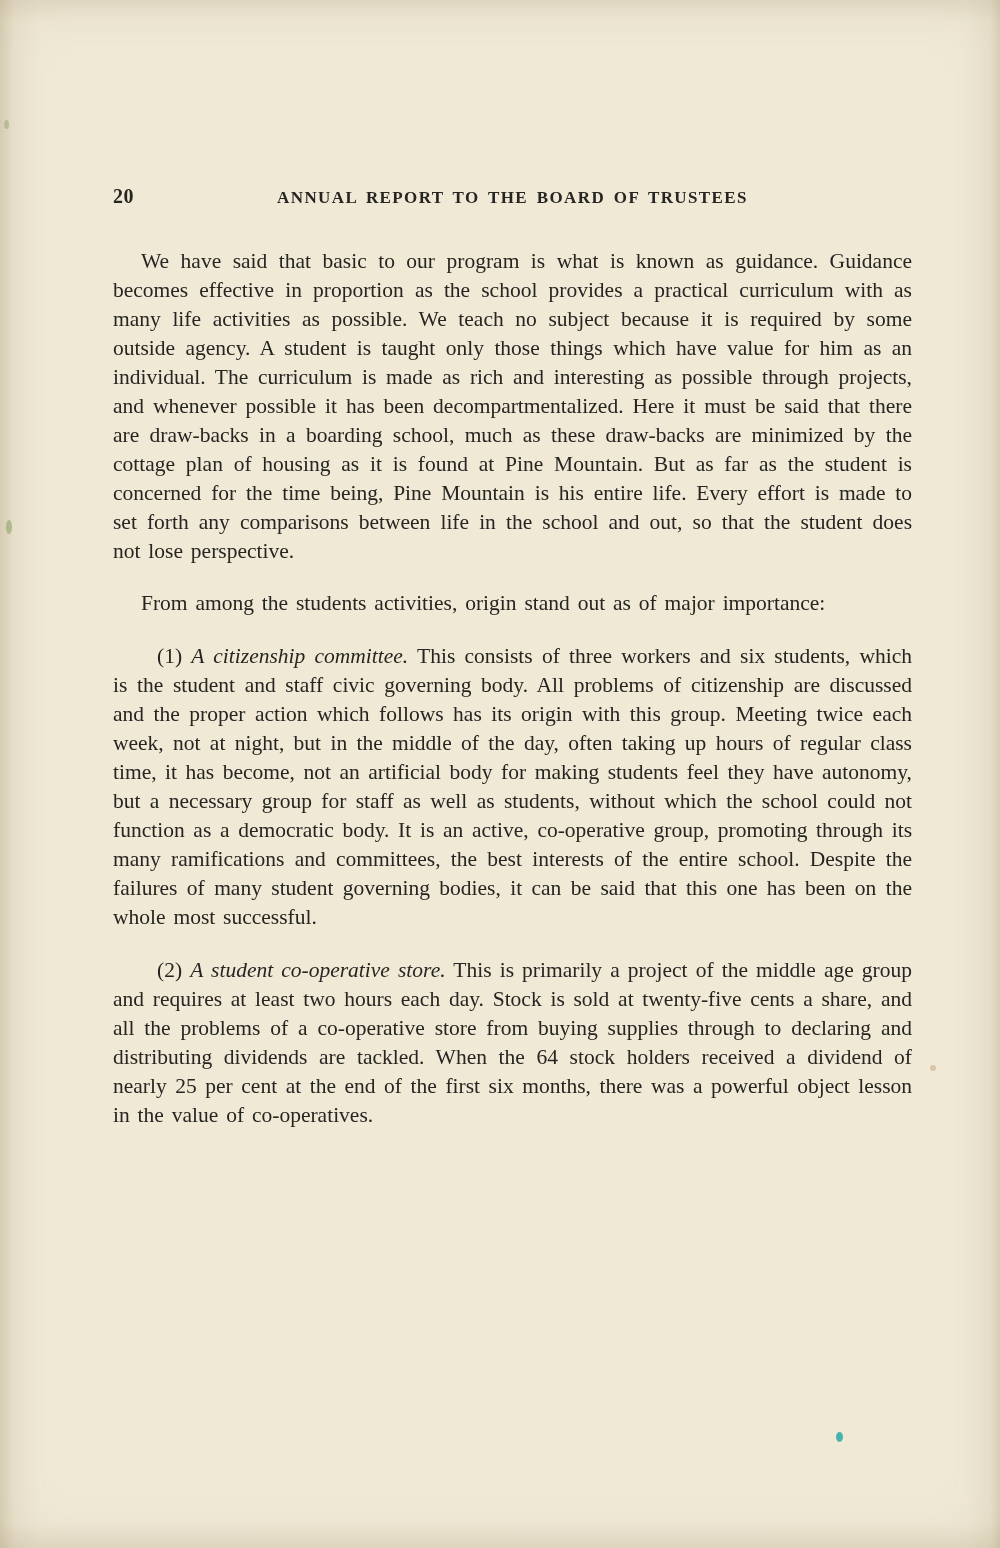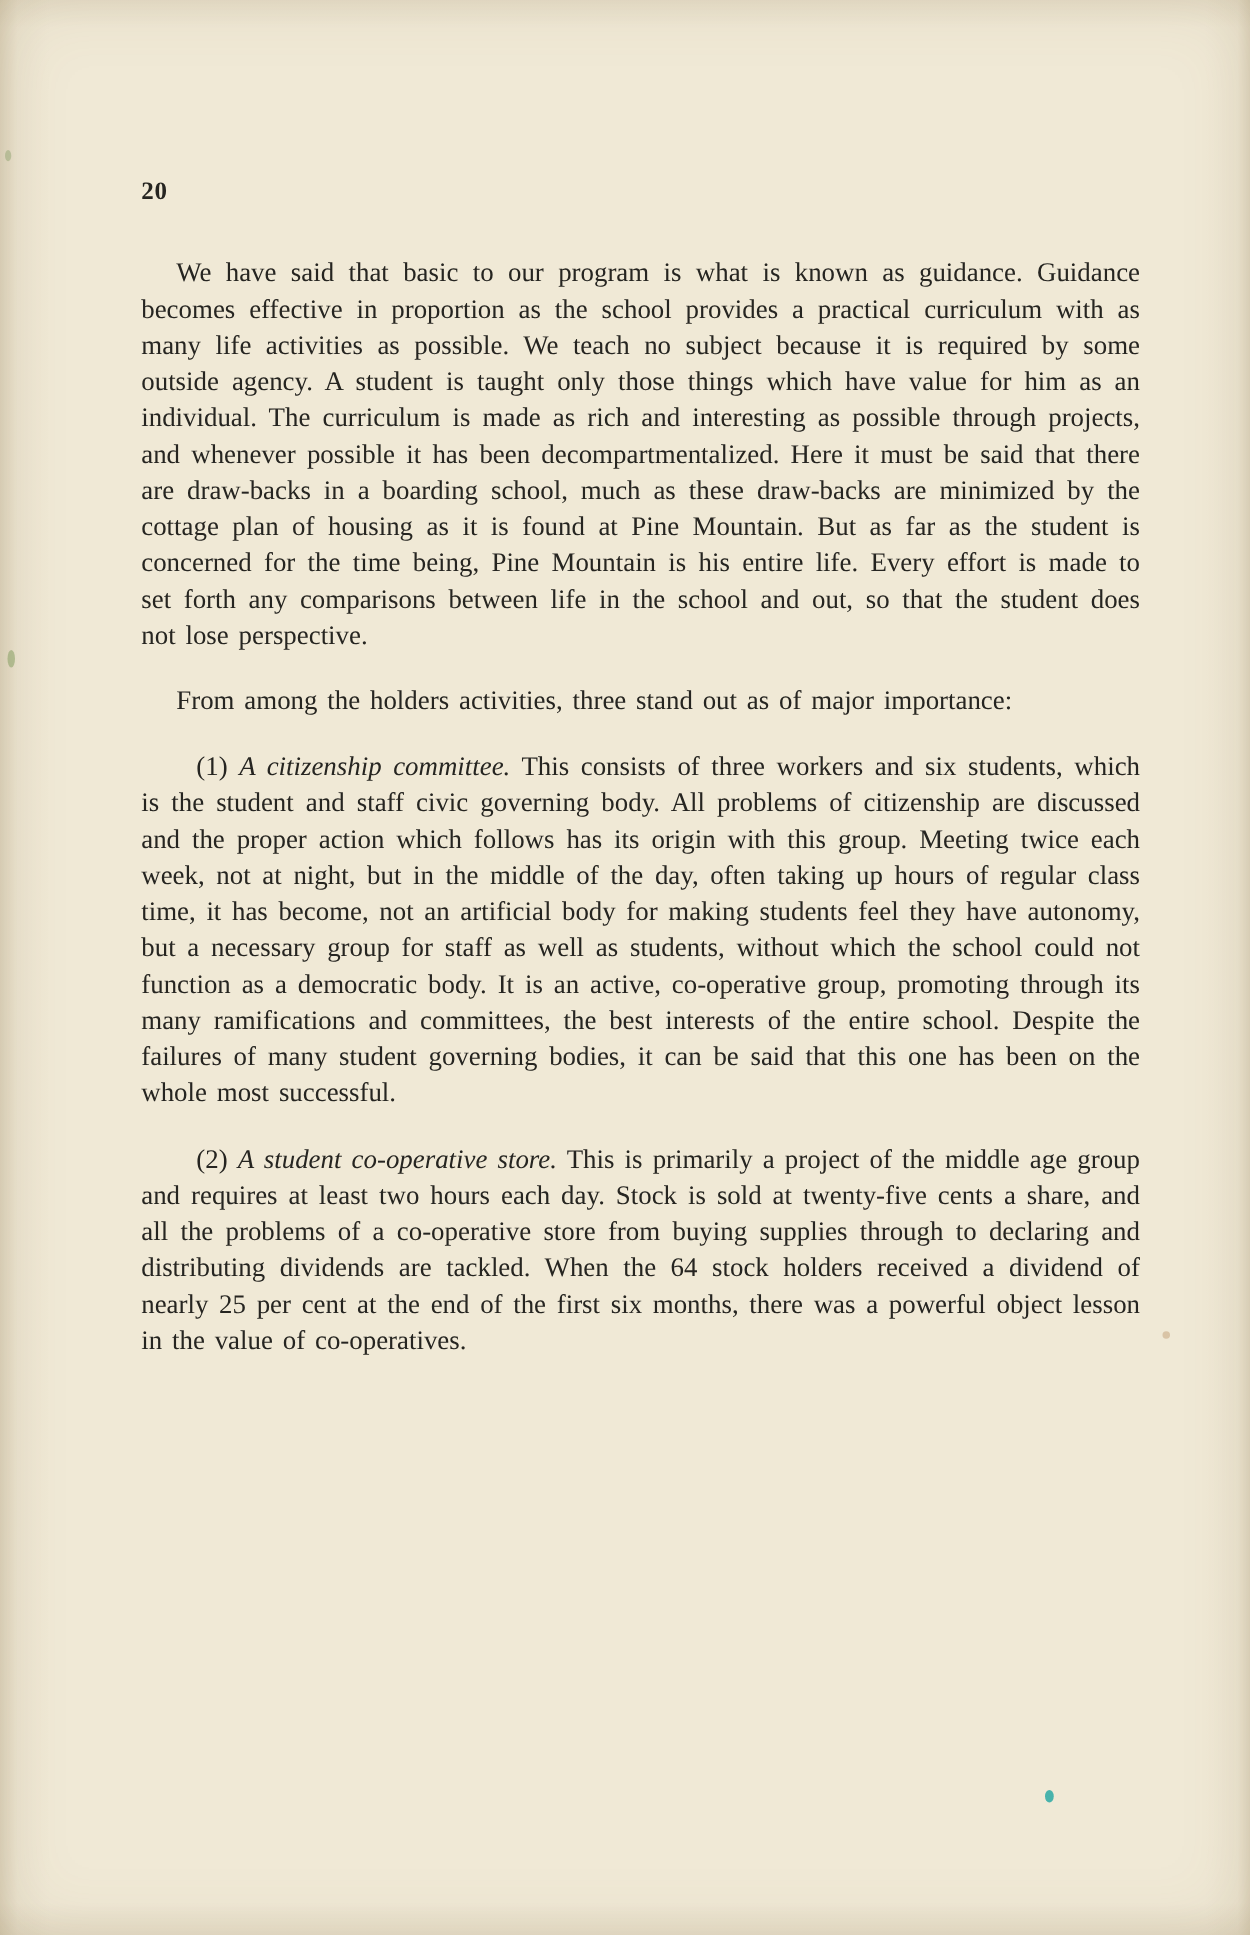--- a/index.html
+++ b/index.html
@@ -26,20 +26,21 @@
   .content {
     position: absolute;
     left: 113px;
     right: 88px;
     top: 142px;
   }
   .running-head {
     position: relative;
     height: 30px;
     margin-bottom: 32px;
+    margin-top: 43px;
   }
   .page-num {
     position: absolute;
     left: 0;
     top: 0;
     font-size: 20px;
     font-weight: bold;
     letter-spacing: 0.5px;
   }
   .head-title {
@@ -99,25 +100,26 @@
 
   <div class="artifact teal"></div>
   <div class="artifact green-edge"></div>
   <div class="artifact green-edge2"></div>
   <div class="artifact smudge"></div>
 
   <div class="content">
 
     <div class="running-head">
       <span class="page-num">20</span>
+      <div class="head-title">ANNUAL REPORT TO THE BOARD OF TRUSTEES</div>
     </div>
 
 
     <p class="para indent">We have said that basic to our program is what is known as guidance. Guidance becomes effective in proportion as the school provides a practical curriculum with as many life activities as possible. We teach no subject because it is required by some outside agency. A student is taught only those things which have value for him as an individual. The curriculum is made as rich and interesting as possible through projects, and whenever possible it has been decompartmentalized. Here it must be said that there are draw-backs in a boarding school, much as these draw-backs are minimized by the cottage plan of housing as it is found at Pine Mountain. But as far as the student is concerned for the time being, Pine Mountain is his entire life. Every effort is made to set forth any comparisons between life in the school and out, so that the student does not lose perspective.</p>
 
-    <p class="para indent">From among the holders activities, three stand out as of major importance:</p>
+    <p class="para indent">From among the students activities, origin stand out as of major importance:</p>
 
     <p class="para indent-big"><span>(1)</span> <span class="lead-italic">A citizenship committee.</span> <span>This consists of three workers and six students, which is the student and staff civic governing body. All problems of citizenship are discussed and the proper action which follows has its origin with this group. Meeting twice each week, not at night, but in the middle of the day, often taking up hours of regular class time, it has become, not an artificial body for making students feel they have autonomy, but a necessary group for staff as well as students, without which the school could not function as a democratic body. It is an active, co-operative group, promoting through its many ramifications and committees, the best interests of the entire school. Despite the failures of many student governing bodies, it can be said that this one has been on the whole most successful.</span></p>
 
     <p class="para indent-big"><span>(2)</span> <span class="lead-italic">A student co-operative store.</span> <span>This is primarily a project of the middle age group and requires at least two hours each day. Stock is sold at twenty-five cents a share, and all the problems of a co-operative store from buying supplies through to declaring and distributing dividends are tackled. When the 64 stock holders received a dividend of nearly 25 per cent at the end of the first six months, there was a powerful object lesson in the value of co-operatives.</span></p>
 
   </div>
 </div>
 
 </body></html>

